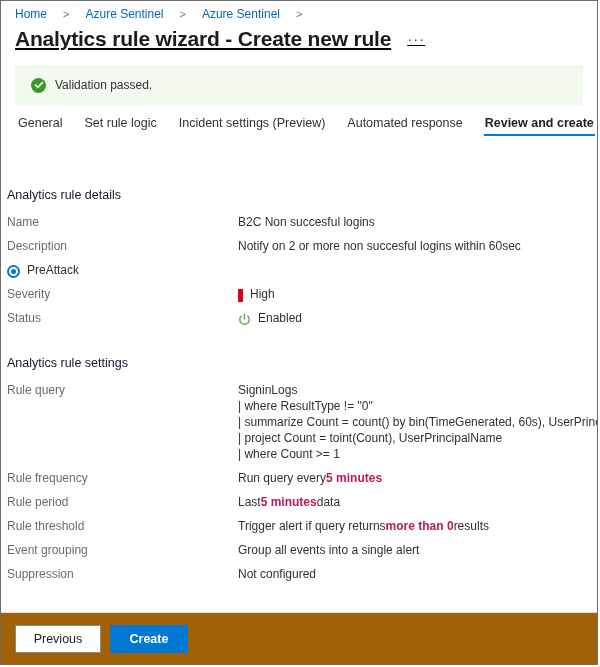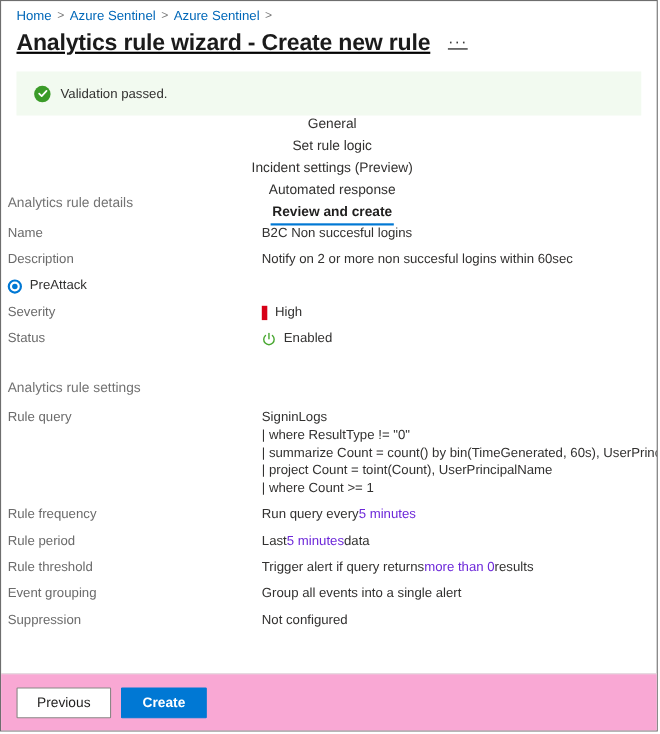--- a/index.html
+++ b/index.html
@@ -29,21 +29,21 @@
     position: relative;
   }
 
   
   .breadcrumb {
     padding: 6px 0 2px 14px;
     font-size: 12px;
     color: #0067b8;
     display: flex;
     align-items: center;
-    gap: 5px;
+    gap: 16px;
     white-space: nowrap;
   }
   .crumb {
     color: #0067b8;
     text-decoration: none;
     cursor: pointer;
   }
   .crumb-sep {
     color: #767676;
     font-size: 11px;
@@ -96,24 +96,24 @@
   .check-icon svg { display: block; }
   .banner-text {
     font-size: 12px;
     color: #323130;
     margin-left: 9px;
   }
 
   
   .tabs {
     display: flex;
-    align-items: center;
+    align-items: flex-start;
     padding: 0 0 0 6px;
+    margin-top: 11px;
     height: 28px;
-    flex-direction: column;
   }
   .tab {
     font-size: 12.5px;
     color: #323130;
     padding: 0 11px 6px 11px;
     cursor: pointer;
     white-space: nowrap;
     position: relative;
   }
   .tab.active {
@@ -129,21 +129,21 @@
     height: 2px;
     background: #0078d4;
   }
 
   
   .section {
     padding-left: 6px;
   }
   .section-title {
     font-size: 12.5px;
-    color: #737373;
+    color: #0f172a;
     margin-bottom: 12px;
   }
   .kv-row {
     display: flex;
     align-items: flex-start;
     margin-bottom: 8px;
     gap: 27px;
   }
   .kv-key {
     width: 204px;
@@ -210,21 +210,21 @@
   
   .footer {
     flex: 0 0 auto;
     border-top: 1px solid #e1e1e1;
     height: 52px;
     display: flex;
     align-items: center;
     padding-left: 14px;
     gap: 9px;
     box-sizing: border-box;
-    background: #f9a8d4;
+    background: #a16207;
   }
   .btn {
     font-family: "Liberation Sans", sans-serif;
     font-size: 12.5px;
     height: 28px;
     min-width: 86px;
     padding: 0 14px;
     box-sizing: border-box;
     cursor: pointer;
     border-radius: 1px;
@@ -237,21 +237,21 @@
     border: 1px solid #8a8886;
     color: #201f1e;
   }
   .btn-primary {
     background: #0078d4;
     border: 1px solid #0078d4;
     color: #ffffff;
     font-weight: bold;
     min-width: 78px;
   }
-  b { font-weight: normal; color: #6d28d9; }
+  b { font-weight: bold; color: #be185d; }
 </style>
 </head>
 <body>
 
 <div class="page">
   <div class="content-area">
 
     <div class="breadcrumb" id="breadcrumb">
         <span class="crumb">Home</span>
         <span class="crumb-sep">&gt;</span>

